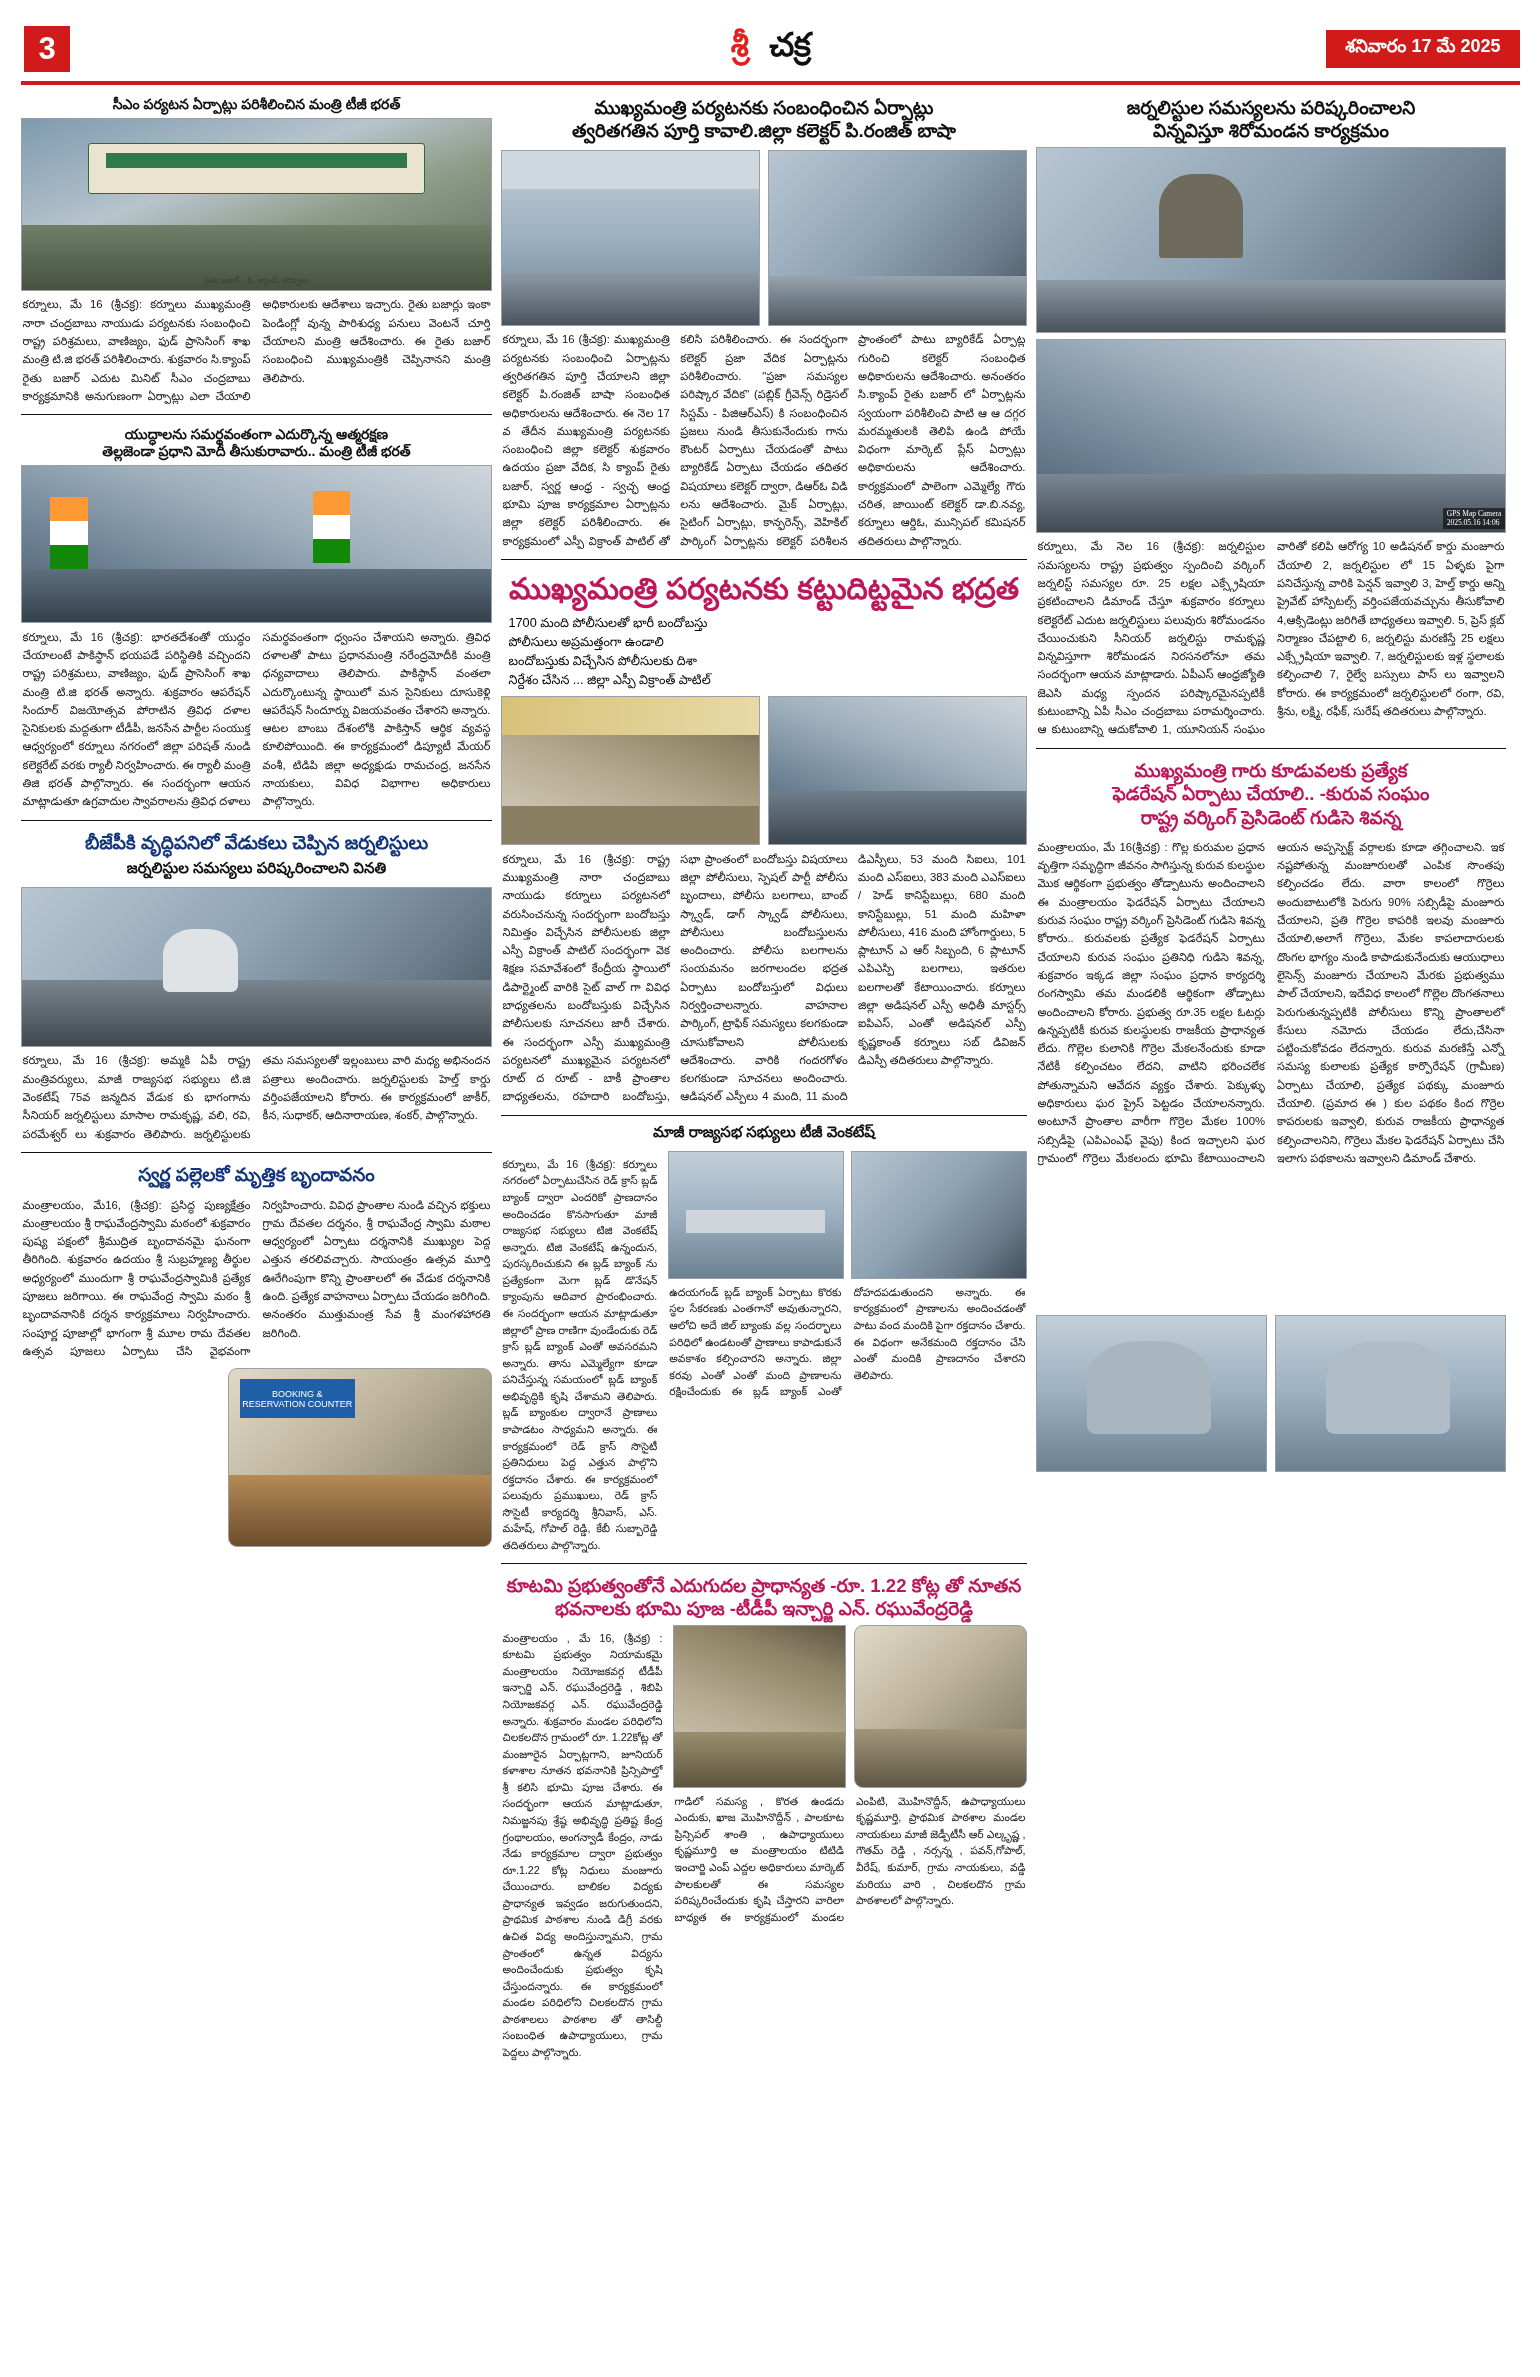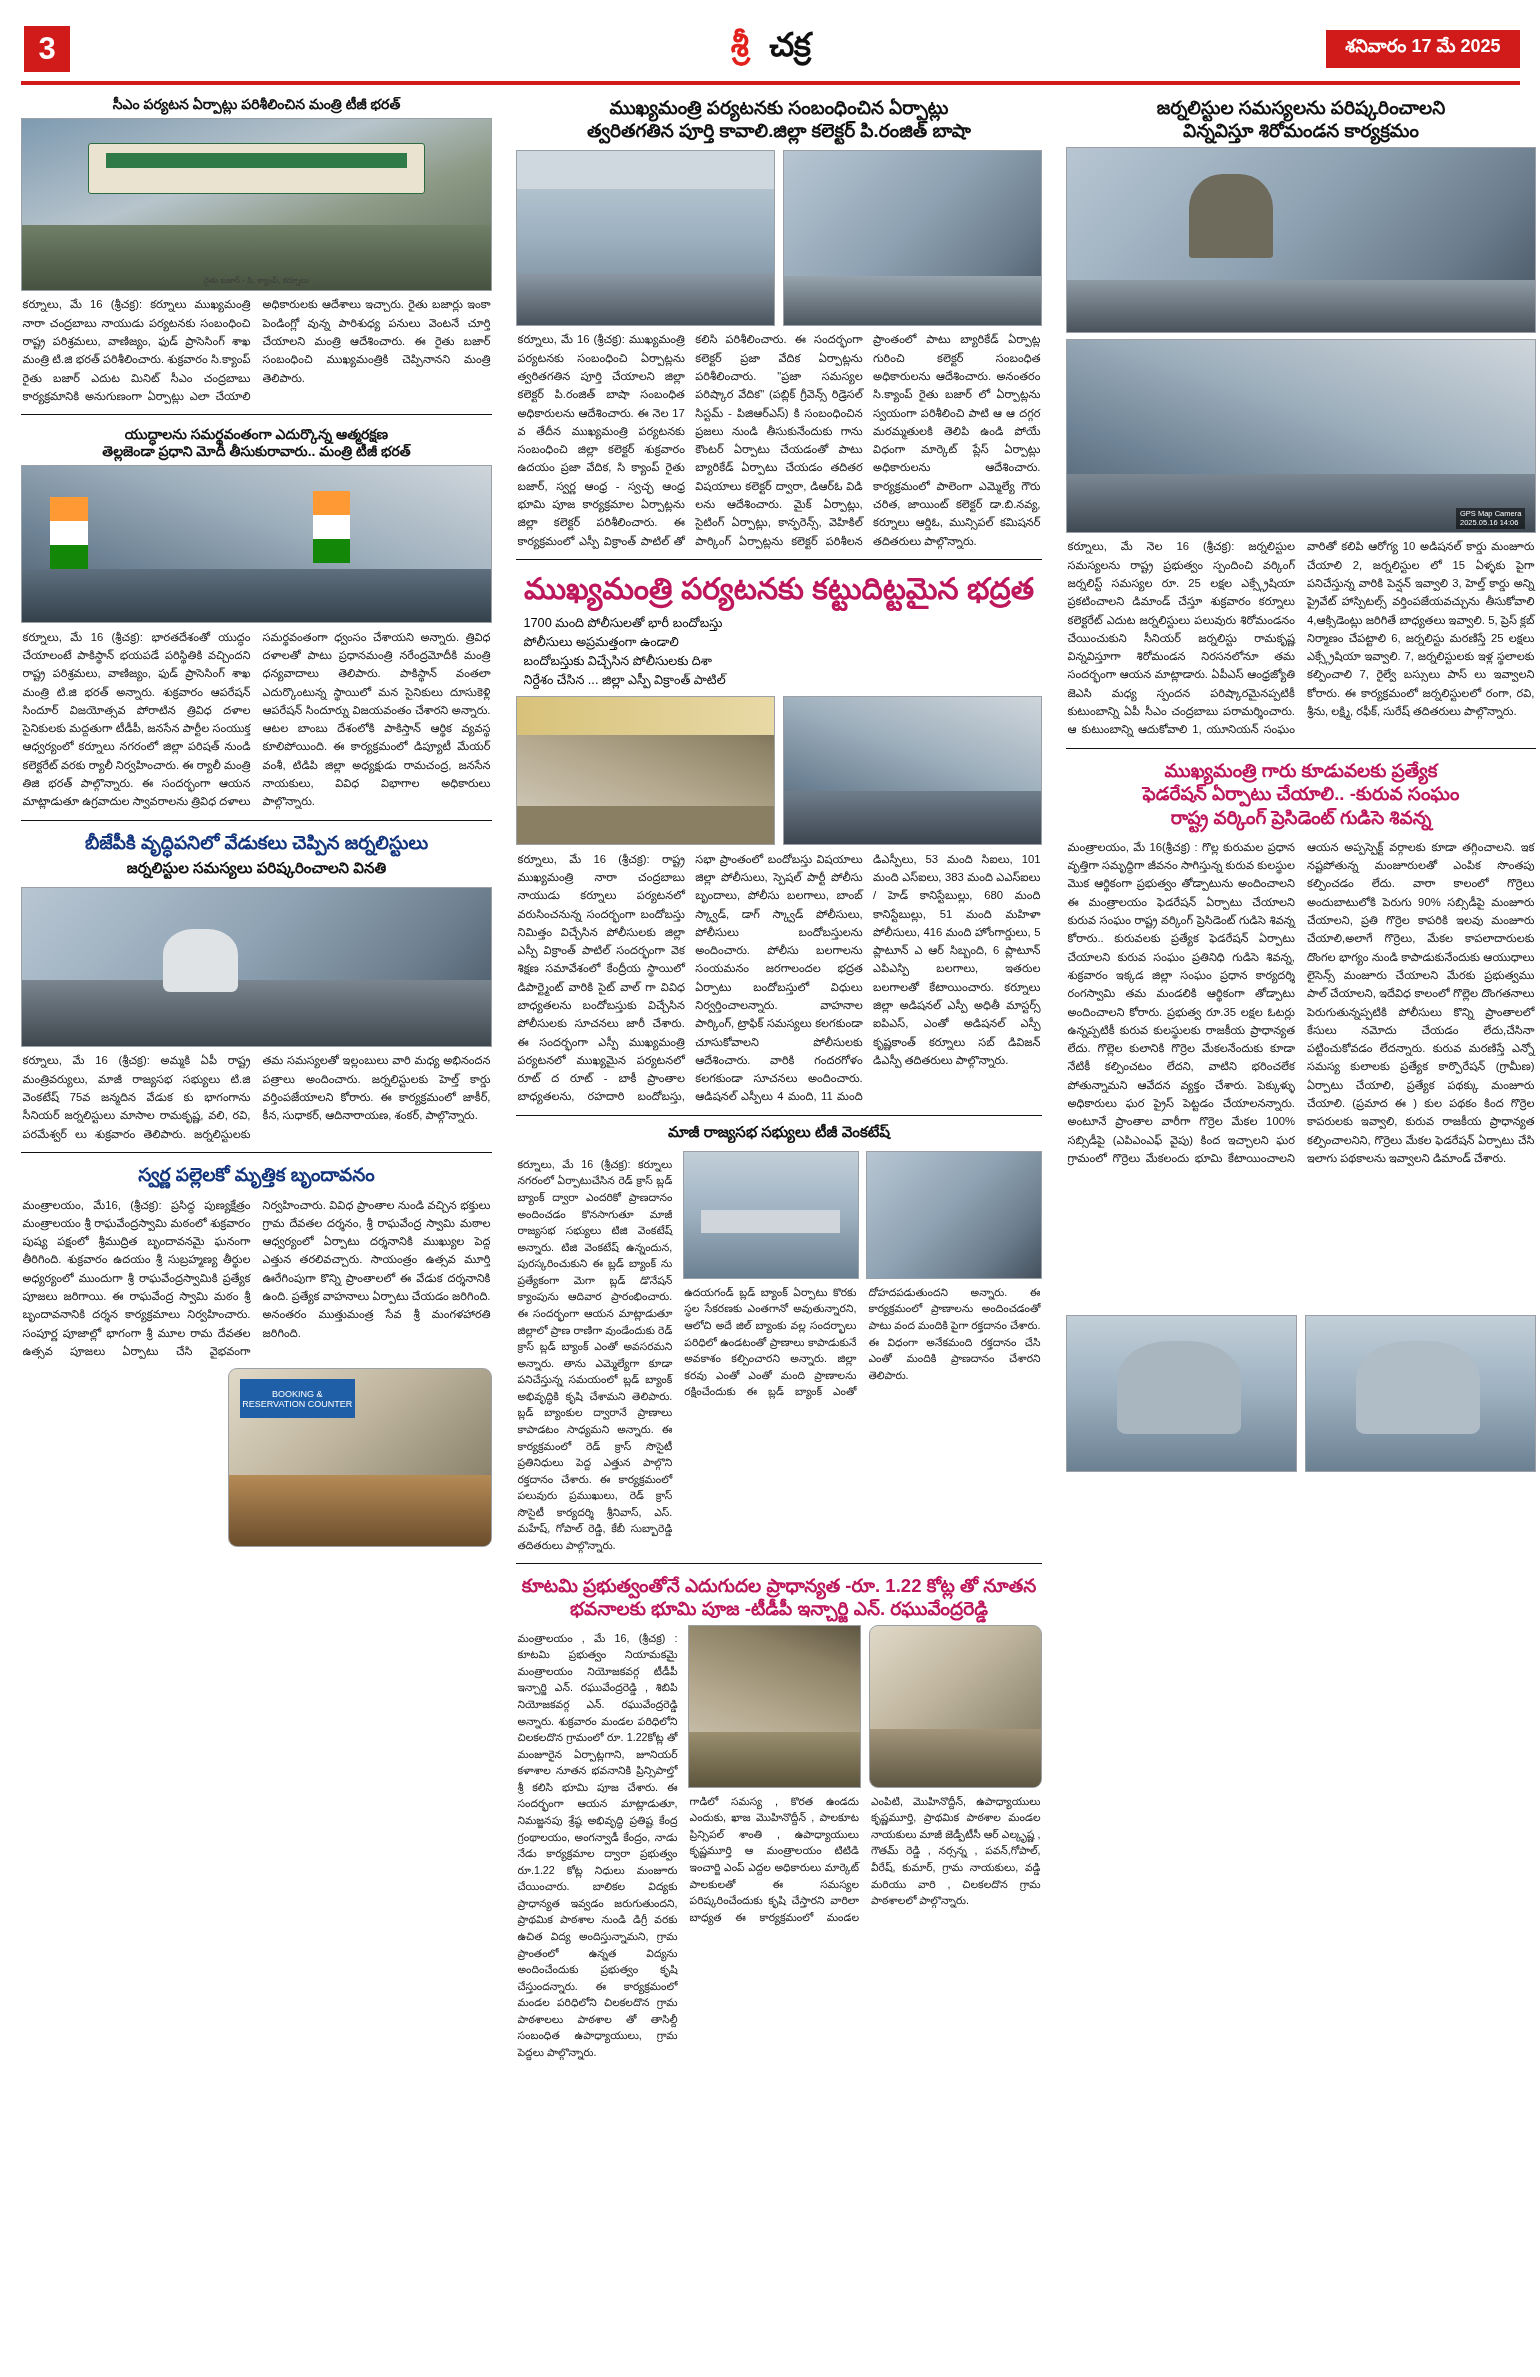--- a/index.html
+++ b/index.html
@@ -57,21 +57,21 @@
     font-size: 18px;
     padding: 6px 19.4px 7.5px 19.4px;
     font-weight: bold;
   }
   
   .content {
     position: relative;
     margin: 7.5px 21px 0 21px;
     display: grid;
     grid-template-columns: 471px 526px 470px;
-    column-gap: 24px;
+    column-gap: 9px;
   }
   .col { position: relative; }
   .hr-thin { border-top: 1.5px solid #111; margin: 7.5px 0; }
 
   
   .hl {
     text-align: center;
     font-weight: bold;
     line-height: 1.25;
     color: #111;
@@ -140,24 +140,24 @@
     padding: 4.5px 1.5px 1.5px 1.5px;
     hyphens: auto;
   }
   .body-text.small { font-size: 10.7px; line-height: 1.55; }
   .twocol { column-count: 2; column-gap: 12px; }
   .threecol { column-count: 3; column-gap: 10.4px; }
 
   .blockrow { display: flex; gap: 9px; }
   .blockrow > div { flex: 1 1 0; }
   .ts-stamp {
-    position:absolute; right:10px; bottom:3px;
+    position:absolute; right:0; bottom:3px;
     background: rgba(0,0,0,.55); color:#fff;
     font-size: 7.5px; padding: 1.5px 3.7px;
-    font-family: Liberation Sans, sans-serif;
+    font-family: Liberation Serif, serif;
   }
   .spacer8 { height: 6px; }
 </style>
 </head>
 <body>
 
 <div class="page">
 
   <div class="masthead">
     <div class="pagenum">3</div>

